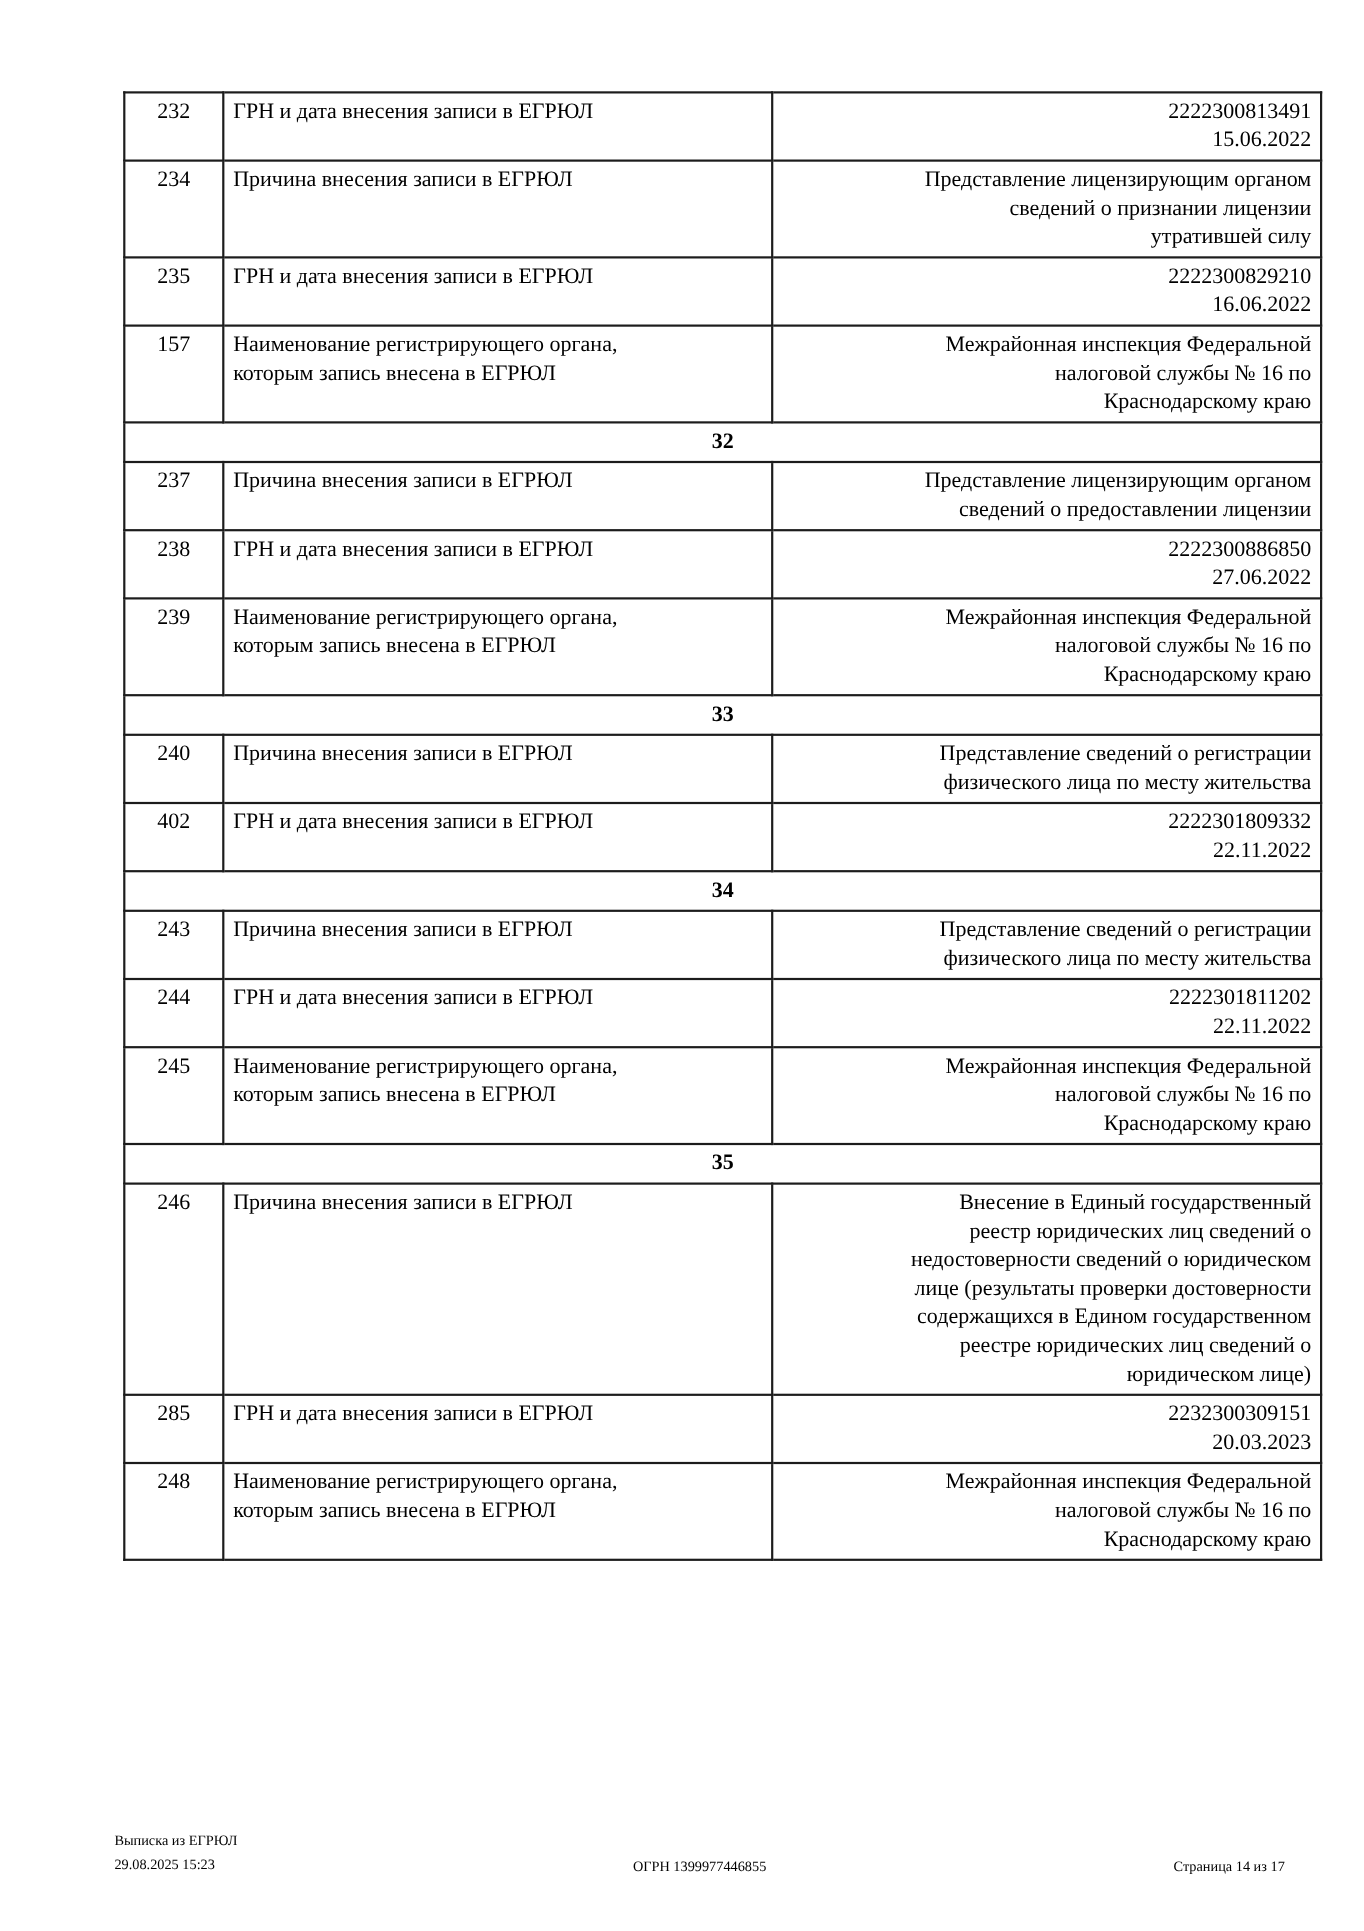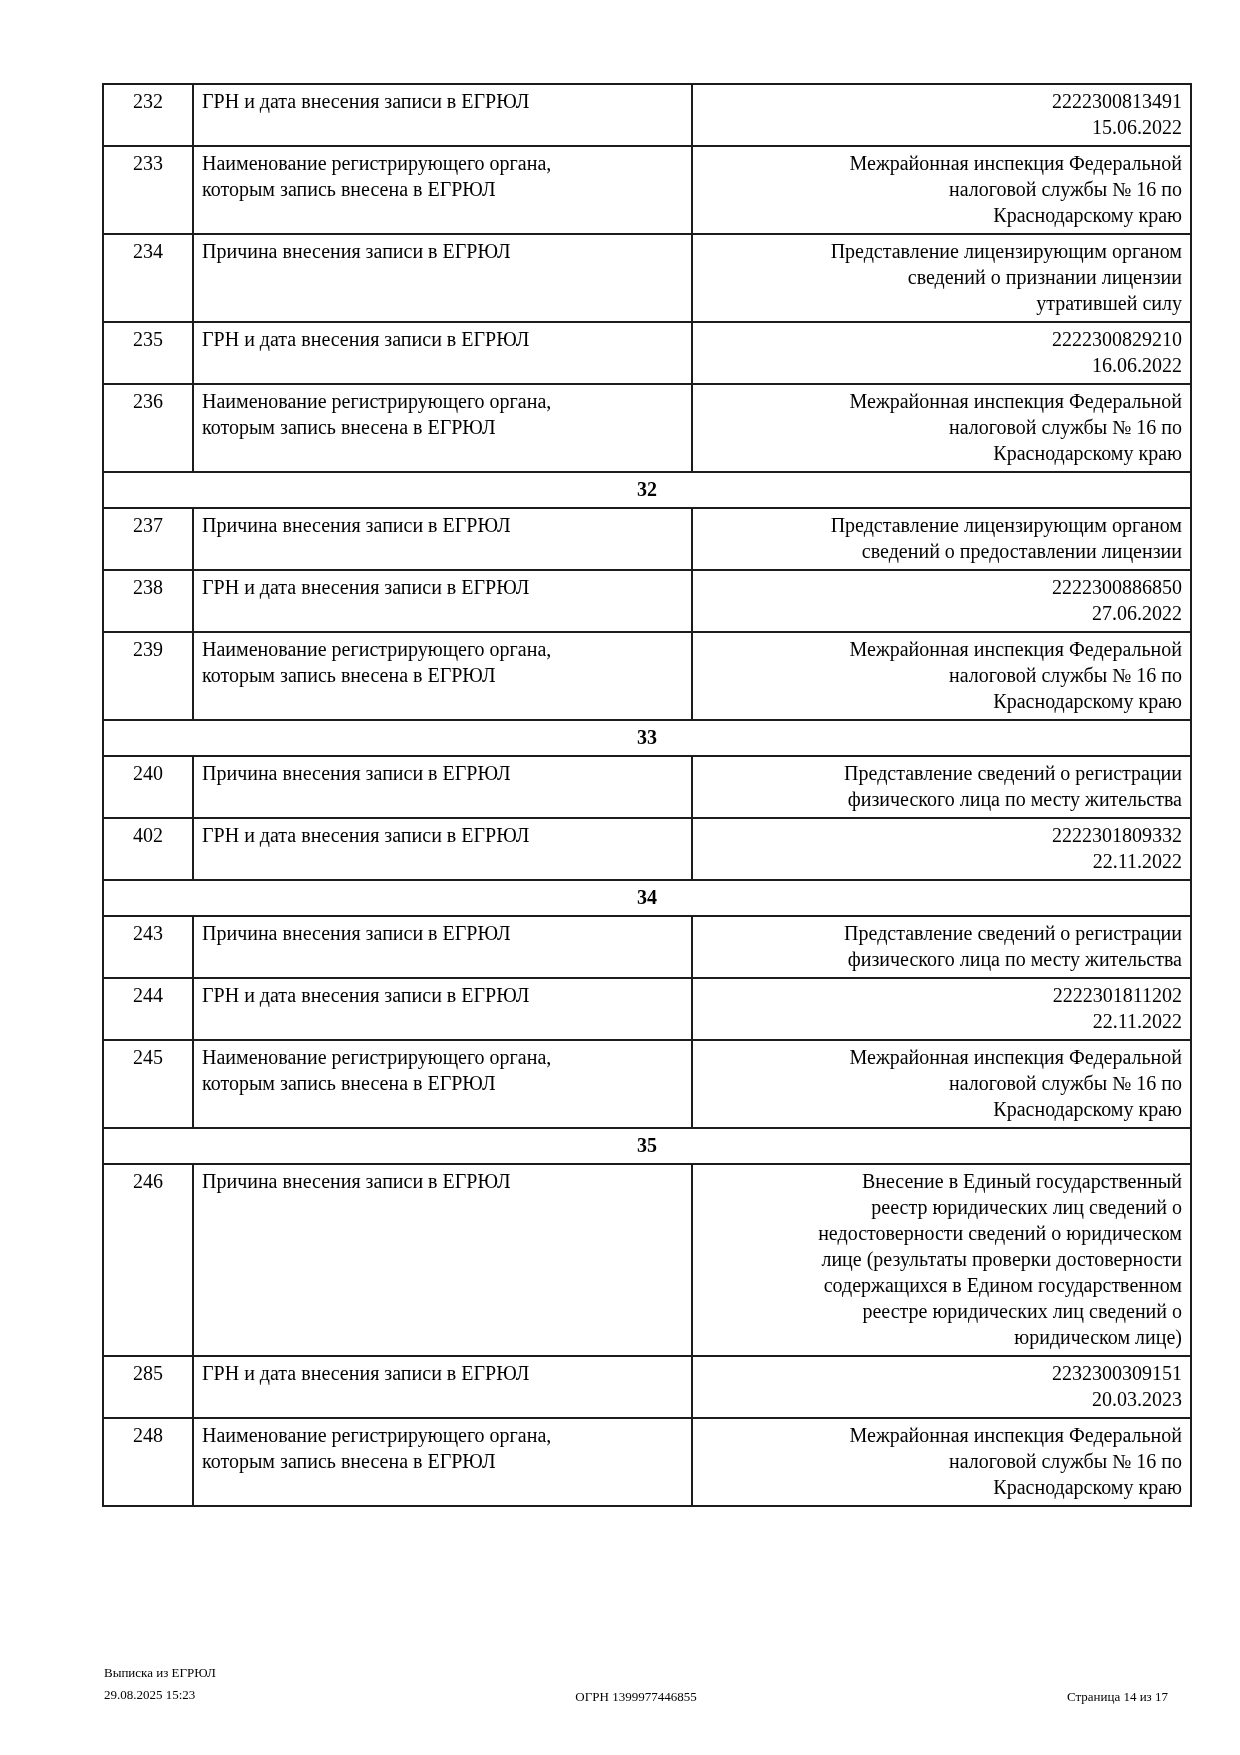--- a/index.html
+++ b/index.html
@@ -6,21 +6,21 @@
   .page {
     position: relative;
     width: 1240px;
     height: 1755px;
     background: #ffffff;
     font-family: "Liberation Serif", "DejaVu Serif", serif;
     color: #000000;
   }
   table.registry {
     position: absolute;
-    left: 102px;
+    left: 112px;
     top: 83px;
     border-collapse: collapse;
     table-layout: fixed;
     width: 1034px;
   }
   table.registry td {
     border: 2px solid #1c1c1c;
     vertical-align: top;
     font-size: 20px;
     line-height: 26px;
@@ -67,47 +67,39 @@
 
   <table class="registry">
     <tbody id="table-body">
     <tr class="data-row">
       <td class="c-num">232</td>
       <td class="c-label">ГРН и дата внесения записи в ЕГРЮЛ</td>
       <td class="c-value">2222300813491
 15.06.2022</td>
     </tr>
 
-    <tr class="data-row">
-      <td class="c-num">233</td>
-      <td class="c-label">Наименование регистрирующего органа,
-которым запись внесена в ЕГРЮЛ</td>
-      <td class="c-value">Межрайонная инспекция Федеральной
-налоговой службы № 16 по
-Краснодарскому краю</td>
-    </tr>
 
 
     <tr class="data-row">
       <td class="c-num">234</td>
       <td class="c-label">Причина внесения записи в ЕГРЮЛ</td>
       <td class="c-value">Представление лицензирующим органом
 сведений о признании лицензии
 утратившей силу</td>
     </tr>
 
     <tr class="data-row">
       <td class="c-num">235</td>
       <td class="c-label">ГРН и дата внесения записи в ЕГРЮЛ</td>
       <td class="c-value">2222300829210
 16.06.2022</td>
     </tr>
 
     <tr class="data-row">
-      <td class="c-num">236</td>
+      <td class="c-num">157</td>
       <td class="c-label">Наименование регистрирующего органа,
 которым запись внесена в ЕГРЮЛ</td>
       <td class="c-value">Межрайонная инспекция Федеральной
 налоговой службы № 16 по
 Краснодарскому краю</td>
     </tr>
 
     <tr class="section-row">
       <td class="c-section" colspan="3">32</td>
     </tr>

